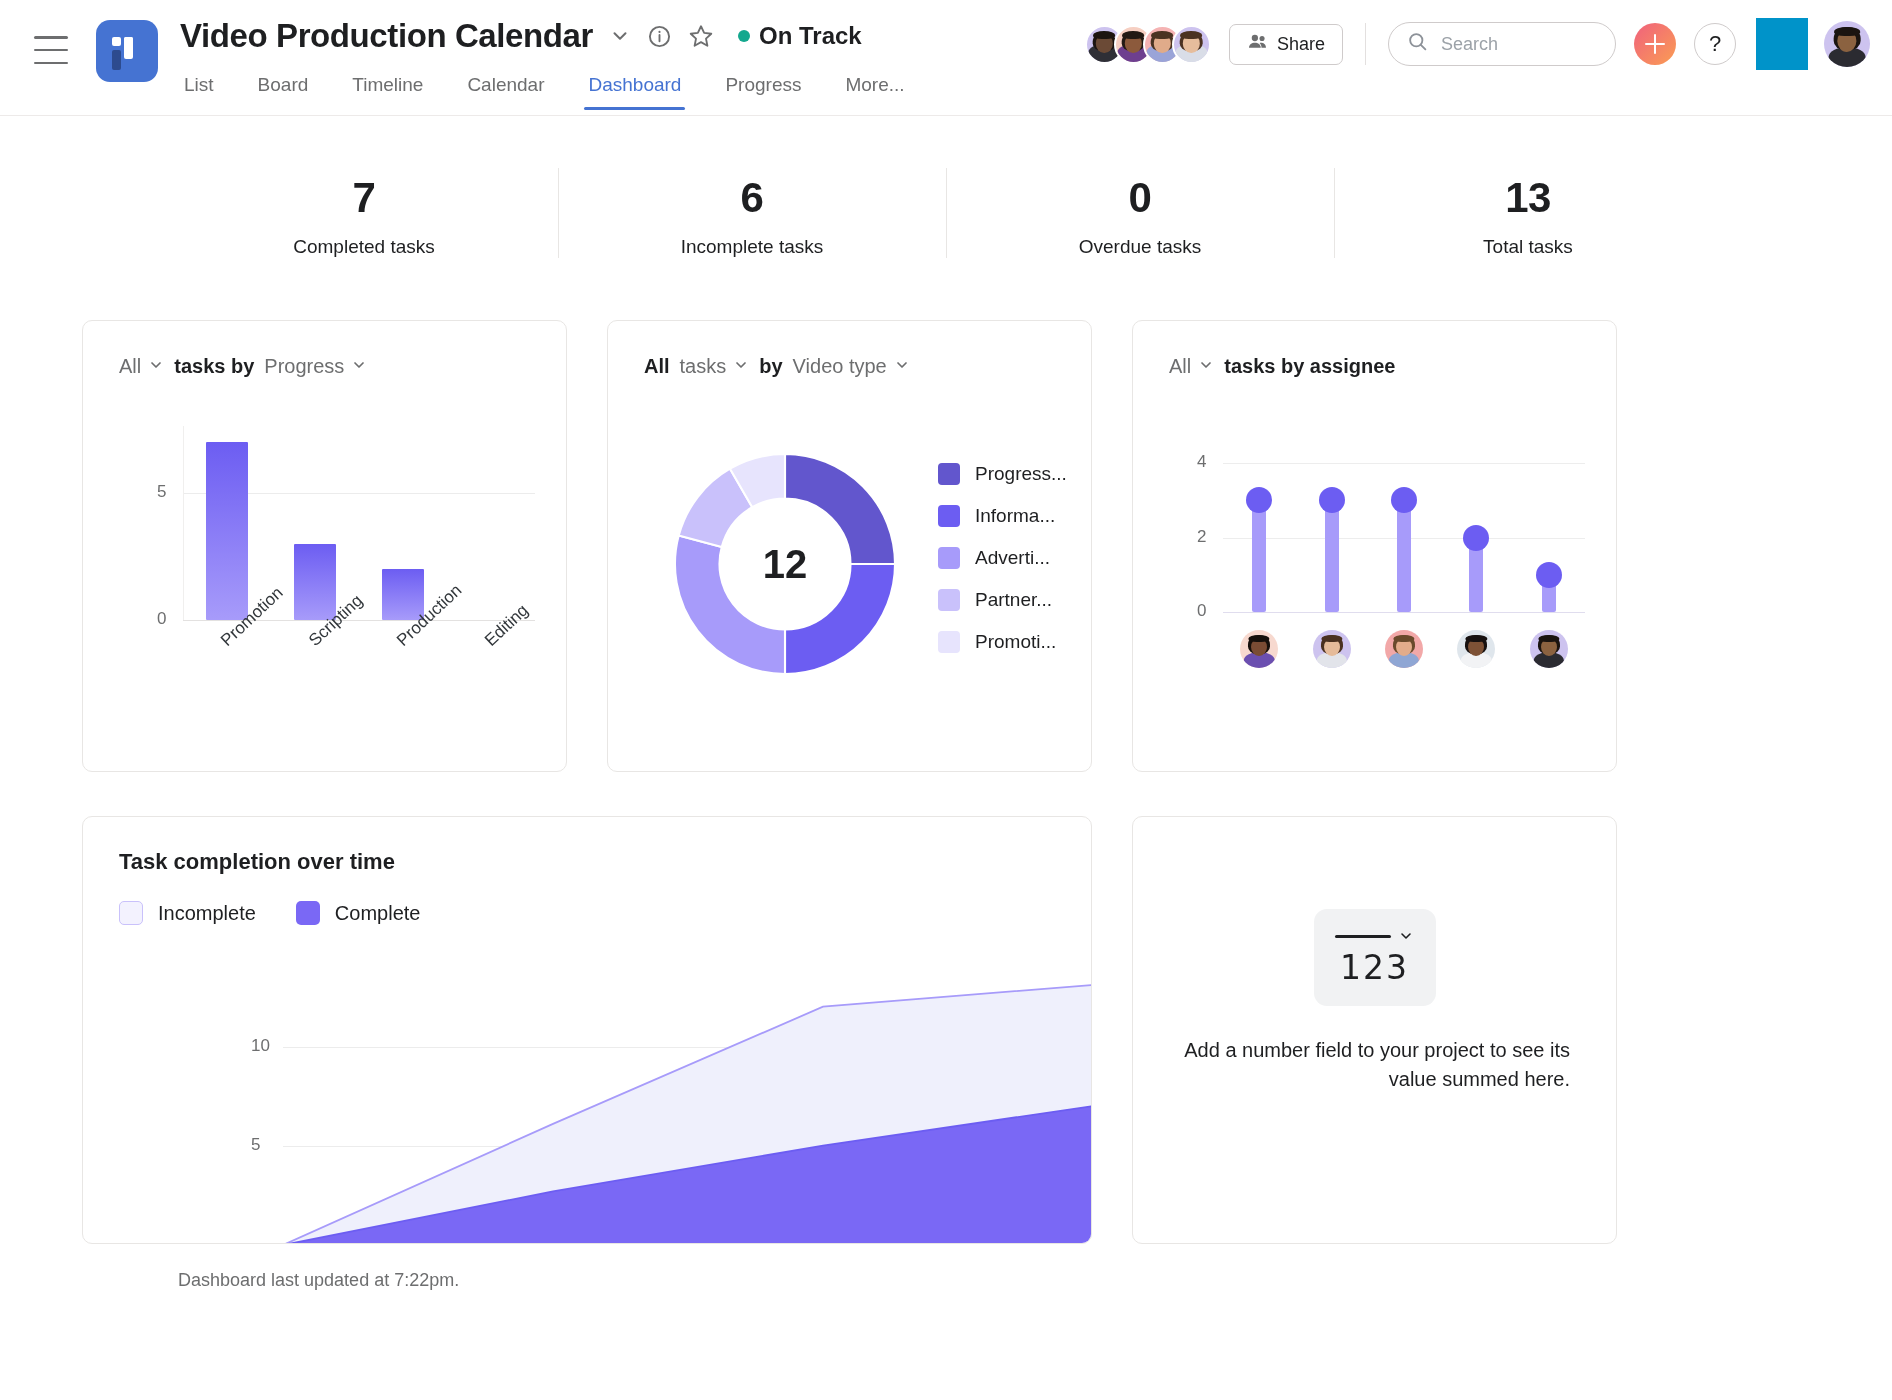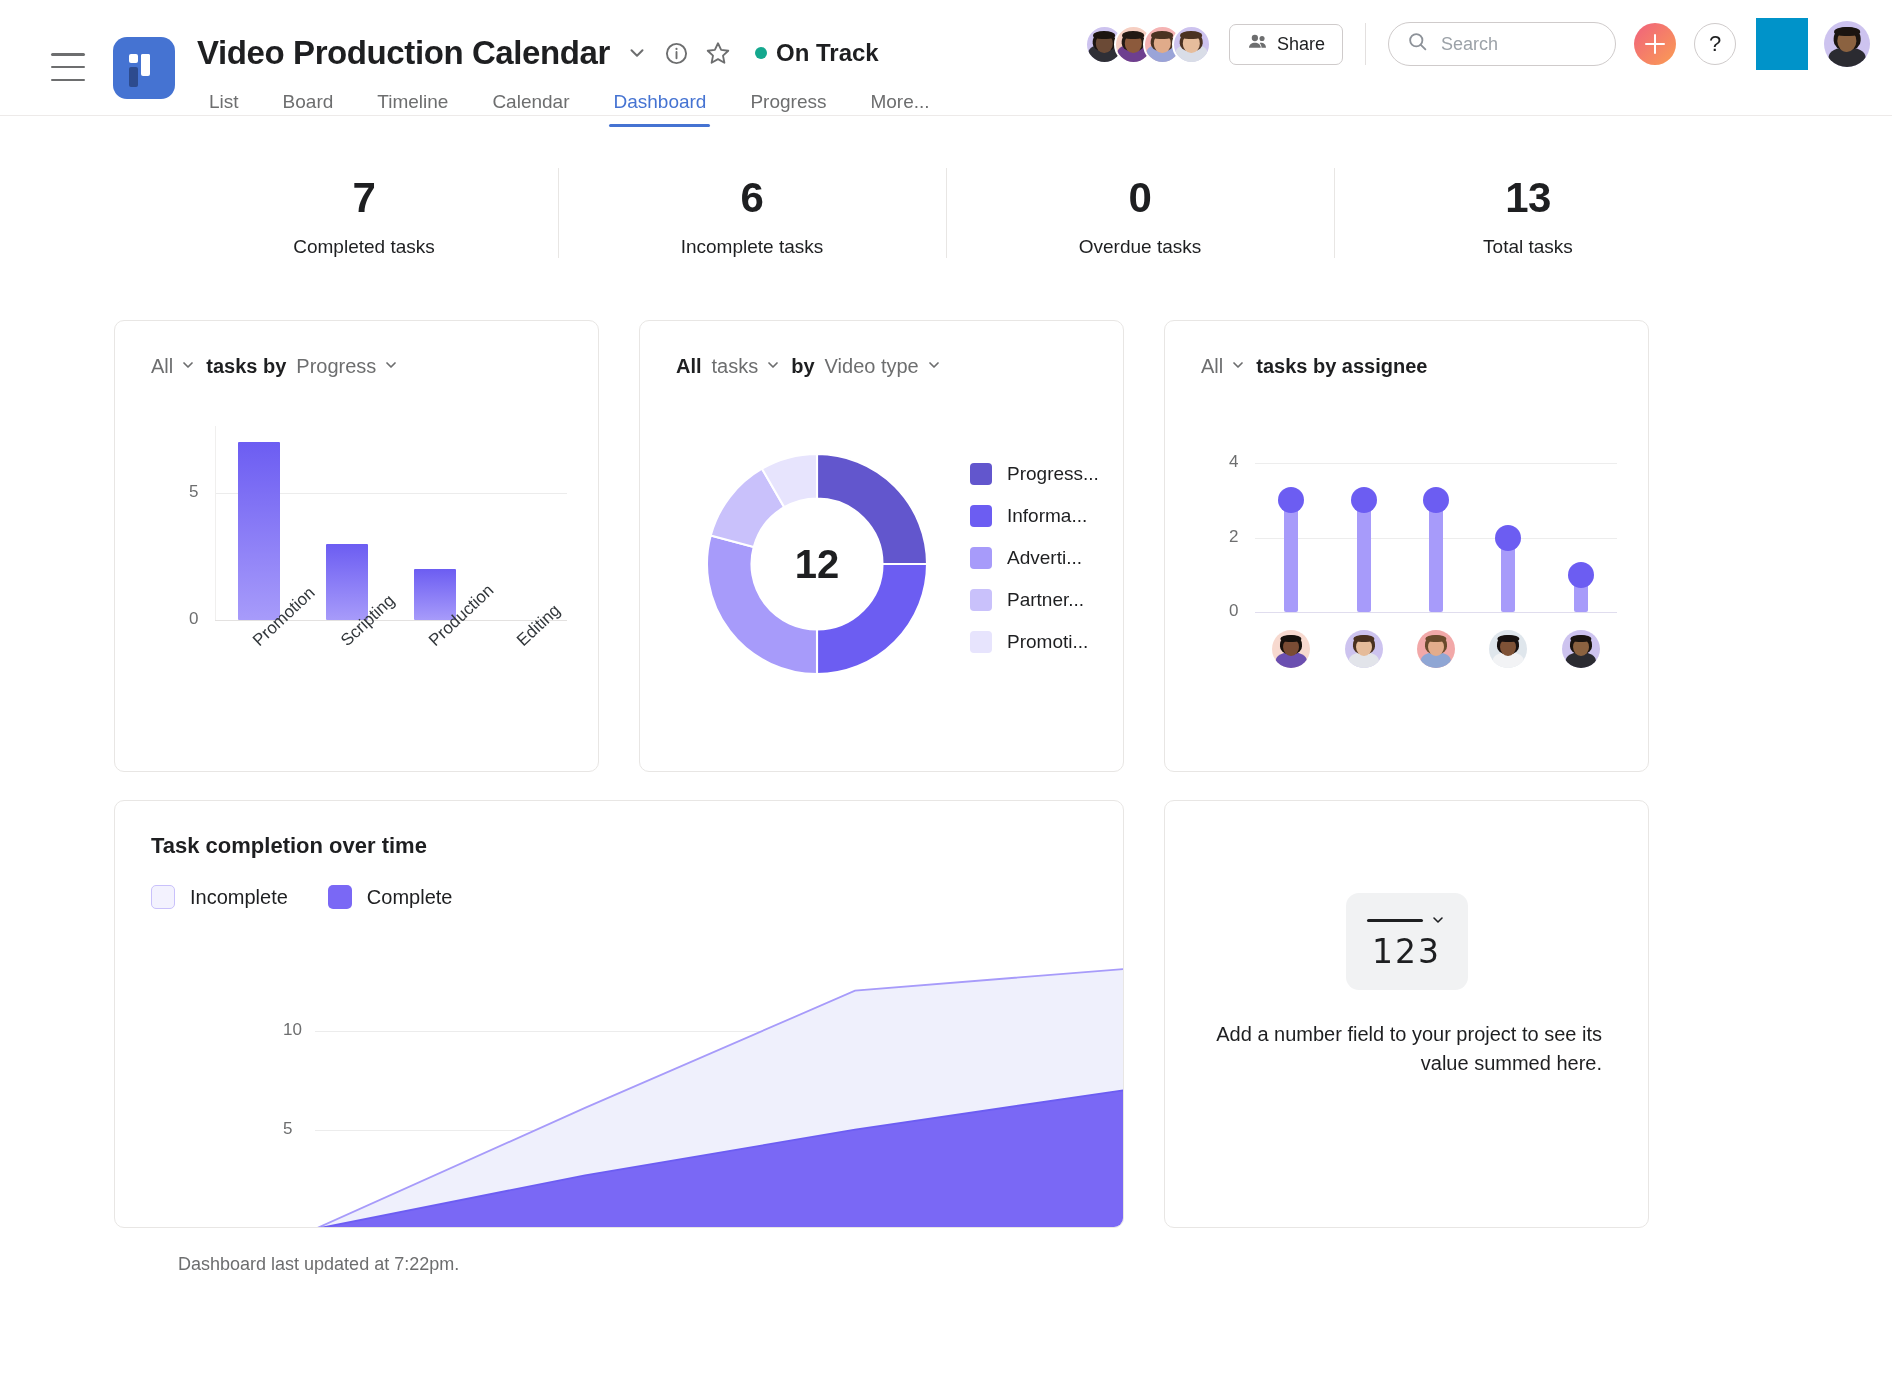--- a/index.html
+++ b/index.html
@@ -11,21 +11,21 @@
     overflow: hidden;
   }
 
   
   .topbar {
     position: relative;
     height: 116px;
     border-bottom: 1px solid #edeae9;
     display: flex;
     align-items: flex-start;
-    padding: 17px;
+    padding: 0;
   }
   .hamburger {
     width: 34px; height: 28px;
     margin: 36px 0 0 34px;
     display: flex; flex-direction: column; justify-content: space-between;
     cursor: pointer;
   }
   .hamburger span { display:block; height: 2.5px; background:#6d6e6f; border-radius:2px; }
   .hamburger span:nth-child(1){ width:34px; }
   .hamburger span:nth-child(2){ width:34px; }
@@ -49,21 +49,21 @@
   .hicon { color:#6d6e6f; display:flex; align-items:center; cursor:pointer; }
   .statuspill { display:flex; align-items:center; gap:9px; margin-left: 8px; }
   .statusdot { width: 12px; height: 12px; border-radius: 50%; background:#14a88e; }
   .statustext { font-size: 24px; font-weight: 600; color:#1e1f21; white-space: nowrap; }
 
   .tabs { display:flex; gap: 0; margin-top: 6px; }
   .tab {
     font-size: 19px; color:#6d6e6f; padding: 6px 22px 14px 22px;
     cursor:pointer; white-space: nowrap; position: relative;
   }
-  .tab:first-child { padding-left: 4px; margin-left: 8px; }
+  .tab:first-child { padding-left: 4px; }
   .tab.active { color:#4573d2; font-weight: 500; }
   .tab.active::after {
     content:''; position:absolute; left: 18px; right: 18px; bottom: 0;
     height: 3px; background:#4573d2; border-radius: 2px;
   }
 
   .headright {
     position: absolute; right: 22px; top: 18px;
     display:flex; align-items:center; gap: 0;
   }
@@ -113,22 +113,22 @@
   }
   .stat { flex: 1; text-align:center; position:relative; padding: 10px 0 6px 0; }
   .stat + .stat::before {
     content:''; position:absolute; left:0; top:4px; bottom:6px; width:1px; background:#e8e6e4;
   }
   .statnum { font-size: 42px; font-weight: 600; color:#1e1f21; line-height: 1.15; letter-spacing:-0.5px; }
   .statlbl { font-size: 19px; color:#1e1f21; margin-top: 14px; }
 
   
   .grid {
-    margin: 56px 0 0 0; padding: 0 175px 0 114px;
-    display:flex; flex-direction: column; gap: 28px;
+    margin: 56px 0 0 0; padding: 0 175px 0 82px;
+    display:flex; flex-direction: column; gap: 44px;
   }
   .row { display:flex; gap: 40px; }
   .card {
     background:#fff; border:1px solid #e8e6e4; border-radius: 10px;
     position:relative; overflow:hidden;
   }
   .card.c1 { width: 485px; height: 452px; }
   .card.c2 { width: 485px; height: 452px; }
   .card.c3 { width: 485px; height: 452px; }
   .card.cwide { width: 1010px; height: 428px; }

